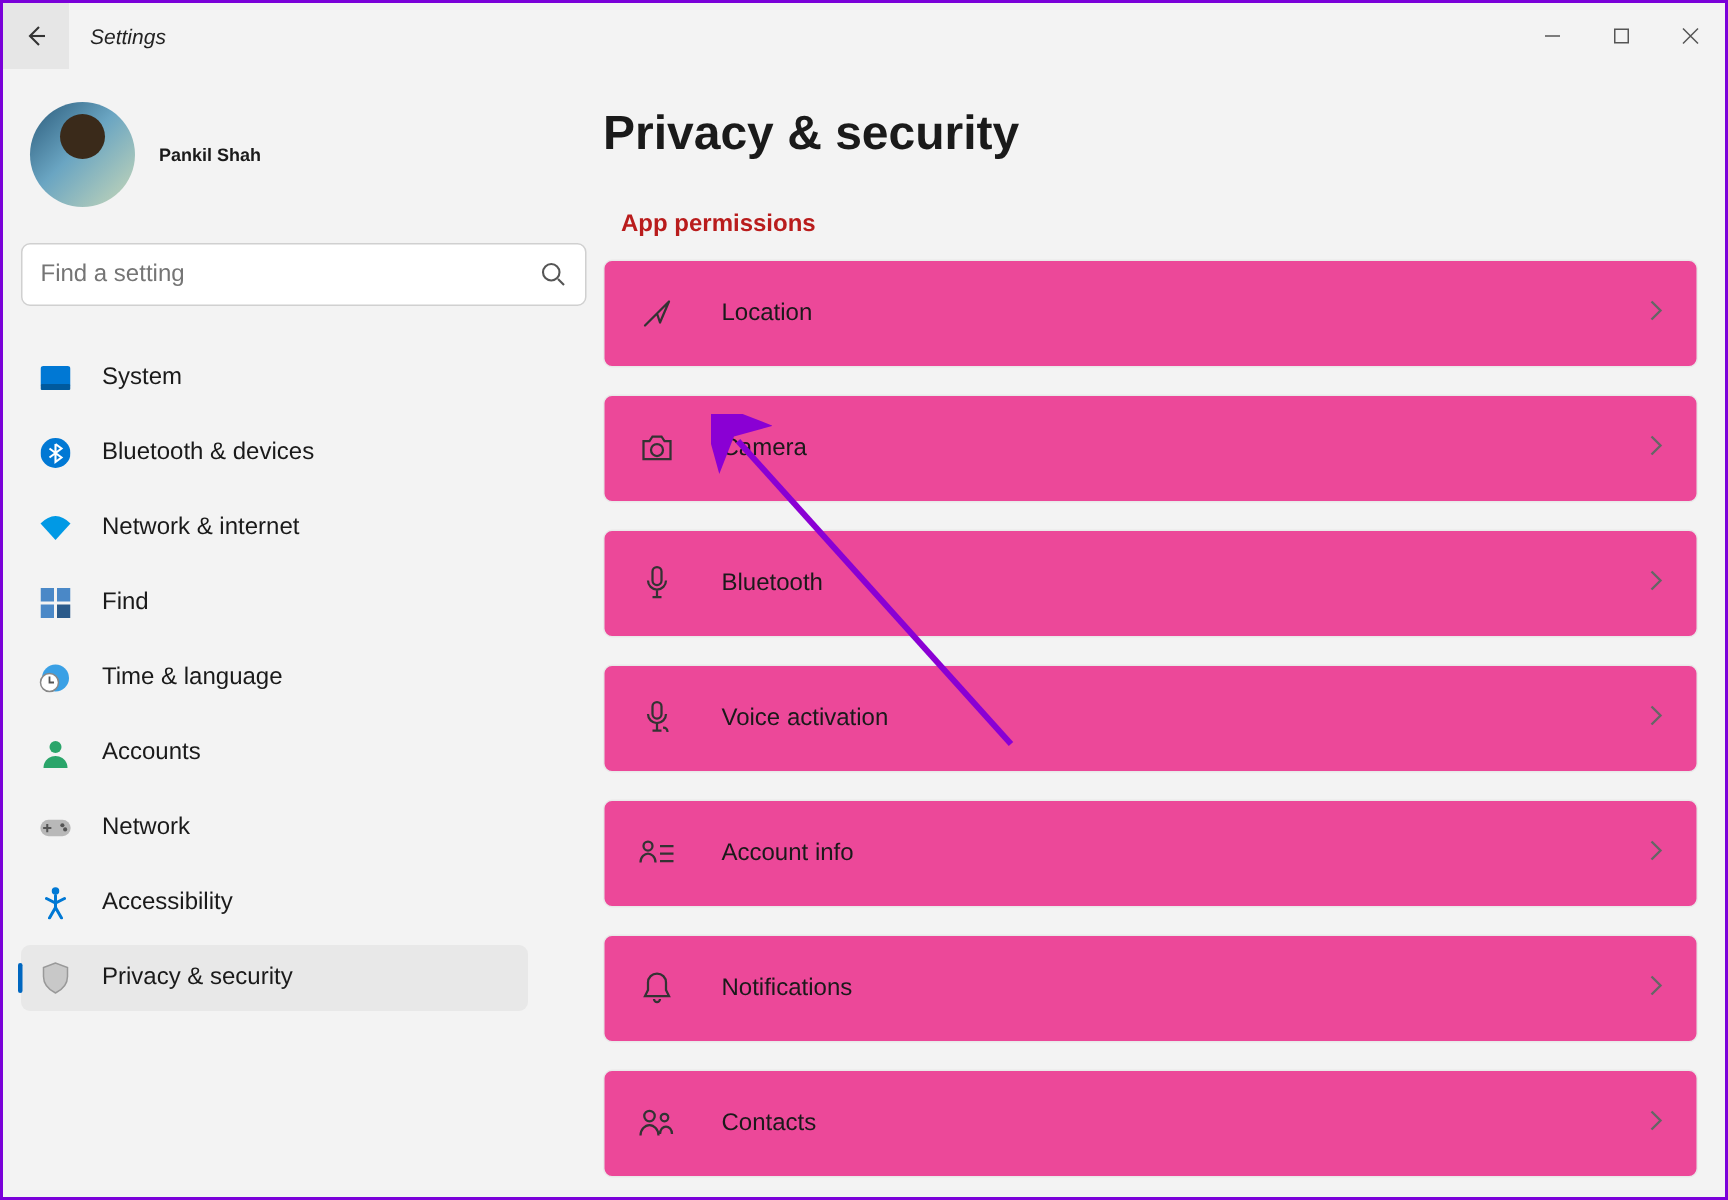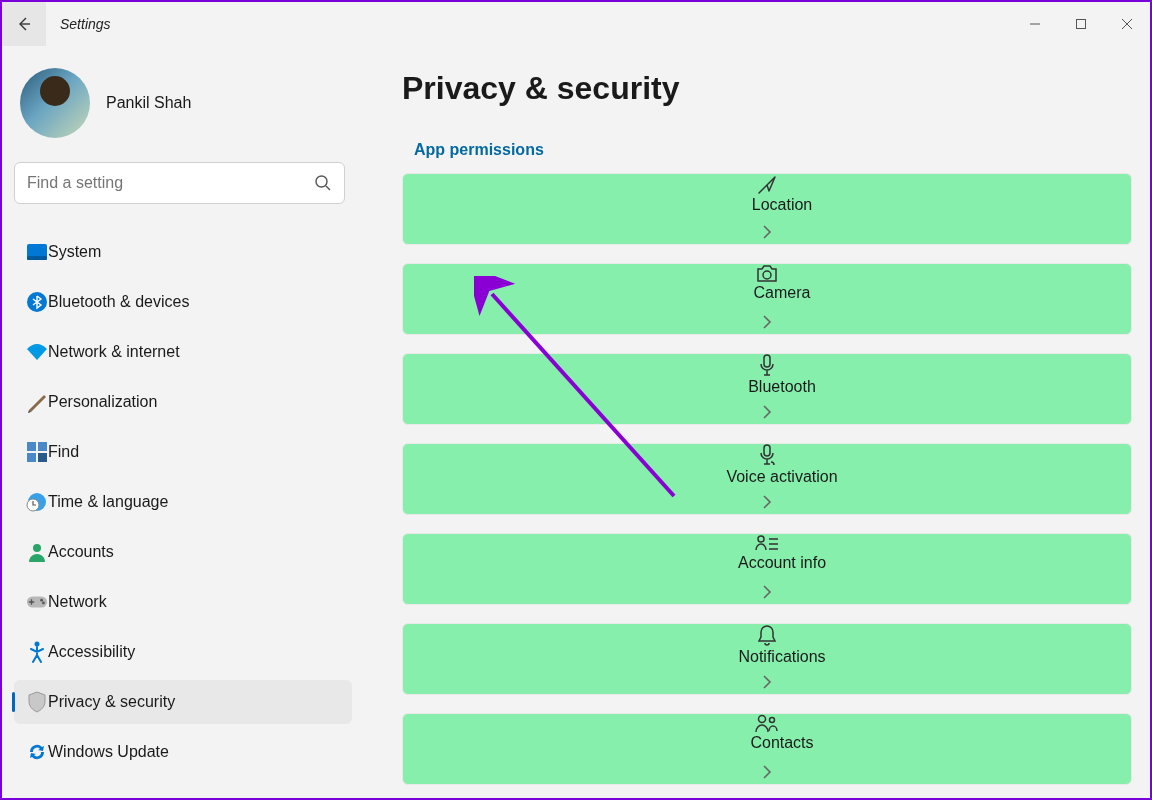--- a/index.html
+++ b/index.html
@@ -7,32 +7,32 @@
 .titlebar { height:44px; display:flex; align-items:center;font-style:italic; }
 .back-btn { width:44px; height:44px; background:#e6e6e6; display:flex; align-items:center; justify-content:center; }
 .app-title { font-size:14px; color:#222; margin-left:14px; }
 .winbtns { margin-left:auto; display:flex; }
 .winbtn { width:46px; height:44px; display:flex; align-items:center; justify-content:center; color:#444; }
 .layout { display:flex; height:calc(800px - 44px - 4px); }
 .sidebar { width:362px; padding:18px 12px 0 12px; }
 .profile { display:flex; align-items:center; gap:16px; padding:4px 6px 24px 6px; }
 .avatar { width:70px; height:70px; border-radius:50%; background:linear-gradient(135deg,#2a5a7a 0%,#6aa5c2 45%,#c8d8b8 100%); position:relative; overflow:hidden; }
 .avatar::after{content:"";position:absolute;left:20px;top:8px;width:30px;height:30px;border-radius:50%;background:#3a2a1a;}
-.profile-name { font-size:16px; font-weight:400; color:#1a1a1a; }
-.search { width:331px; height:42px; background:#fff; border:1px solid #d0d0d0; border-radius:6px; display:flex; align-items:center; padding:0 12px; margin-bottom:26px; }
+.profile-name { font-size:12px; font-weight:700; color:#1a1a1a; }
+.search { width:377px; height:42px; background:#fff; border:1px solid #d0d0d0; border-radius:6px; display:flex; align-items:center; padding:0 12px; margin-bottom:26px; }
 .search input { flex:1; border:none; outline:none; font-size:16px; color:#666; background:transparent; }
 .nav { list-style:none; }
-.nav-item { display:flex; align-items:center; height:44px; padding:0 12px; border-radius:6px; font-size:16px; color:#1a1a1a; cursor:default; margin-bottom:6px; position:relative; }
+.nav-item { display:flex; align-items:center; gap:20px; height:44px; padding:0 12px; border-radius:6px; font-size:16px; color:#1a1a1a; cursor:default; margin-bottom:6px; position:relative; }
 .nav-item.selected { background:#e8e8e8; }
 .nav-item.selected::before { content:""; position:absolute; left:-2px; top:12px; bottom:12px; width:3px; border-radius:2px; background:#0067c0; }
 .nav-icon { width:22px; height:22px; display:flex; align-items:center; justify-content:center; }
 .main { flex:1; padding:24px 24px 0 38px; overflow:hidden; position:relative; }
 .page-title { font-size:32px; font-weight:600; color:#1a1a1a; margin-bottom:34px; }
-.section-title { font-size:16px; font-weight:600; color:#0369a1; margin:0 0 14px 12px; }
-.card { width:730px; height:72px; background:#86efac; border:1px solid #e9e9e9; border-radius:6px; display:flex; align-items:center; padding:0 22px; margin-bottom:18px;flex-direction:column; }
+.section-title { font-size:16px; font-weight:600; color:#b91c1c; margin:0 0 14px 12px; }
+.card { width:730px; height:72px; background:#ec4899; border:1px solid #e9e9e9; border-radius:6px; display:flex; align-items:center; padding:0 22px; margin-bottom:18px; }
 .card-icon { width:26px; display:flex; justify-content:center; color:#333; }
 .card-label { font-size:16px; color:#1a1a1a; margin-left:30px; flex:1; }
 .card-chevron { color:#666; }
 .arrow-overlay { position:absolute; pointer-events:none; }
 </style>
 </head>
 <body>
 
 <div class="titlebar">
   <div class="back-btn">
@@ -96,29 +96,20 @@
       <li class="nav-item">
           <span class="nav-icon">
             <svg width="22" height="18" viewBox="0 0 22 18">
               <path d="M1 6 Q11 -4 21 6 L11 17 Z" fill="#0099e5"></path>
             </svg>
           </span>
           <span>Network &amp; internet</span>
         </li>
       <li class="nav-item">
           <span class="nav-icon">
-            <svg width="22" height="22" viewBox="0 0 22 22">
-              <path d="M3 19 18 4l2 2L5 21z" fill="#8a6a4a"></path>
-              <path d="M3 19l-1 3 3-1z" fill="#444"></path>
-            </svg>
-          </span>
-          <span>Personalization</span>
-        </li>
-      <li class="nav-item">
-          <span class="nav-icon">
             <svg width="20" height="20">
               <rect x="0" y="0" width="9" height="9" fill="#4a88c7"></rect>
               <rect x="11" y="0" width="9" height="9" fill="#4a88c7"></rect>
               <rect x="0" y="11" width="9" height="9" fill="#4a88c7"></rect>
               <rect x="11" y="11" width="9" height="9" fill="#2a5a8a"></rect>
             </svg>
           </span>
           <span>Find</span>
         </li>
       <li class="nav-item">
@@ -160,29 +151,20 @@
           </span>
           <span>Accessibility</span>
         </li>
       <li class="nav-item selected">
           <span class="nav-icon">
             <svg width="18" height="22" viewBox="0 0 18 22">
               <path d="M9 1 1 4v6c0 6 4 9 8 11 4-2 8-5 8-11V4z" fill="#c8c8c8" stroke="#999"></path>
             </svg>
           </span>
           <span>Privacy &amp; security</span>
-        </li>
-      <li class="nav-item">
-          <span class="nav-icon">
-            <svg width="22" height="22" viewBox="0 0 22 22">
-              <path d="M4 11a7 7 0 0 1 12-5l2-1-1 5-5-1 2-1a4 4 0 0 0-7 3" fill="#0078d4"></path>
-              <path d="M18 11a7 7 0 0 1-12 5l-2 1 1-5 5 1-2 1a4 4 0 0 0 7-3" fill="#0078d4"></path>
-            </svg>
-          </span>
-          <span>Windows Update</span>
         </li>
     </ul>
   </aside>
 
   <main class="main">
     <h1 class="page-title">Privacy &amp; security</h1>
     <div class="section-title">App permissions</div>
 
     <div class="card">
       <span class="card-icon">

